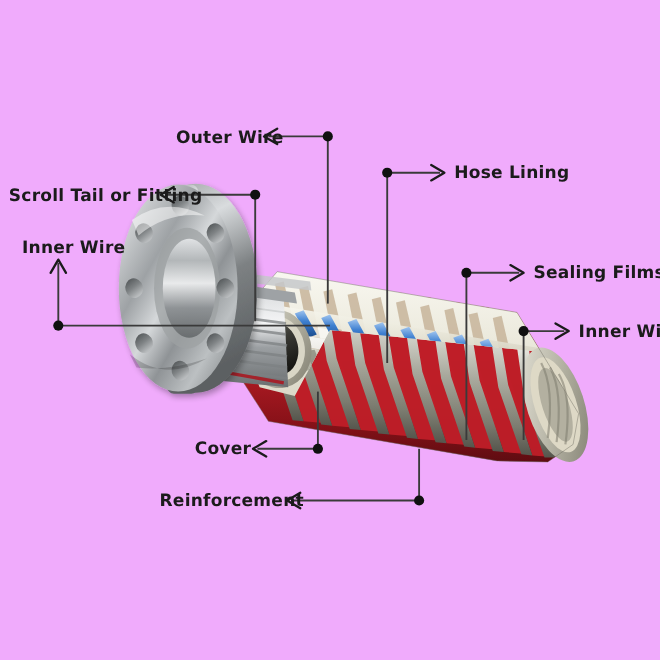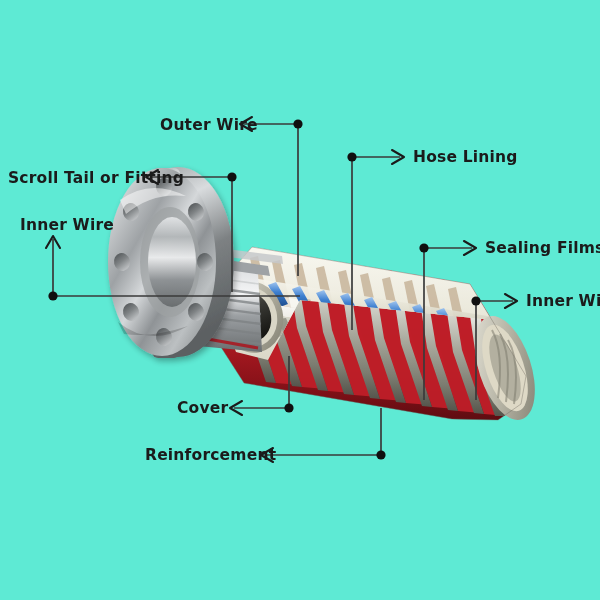--- a/index.html
+++ b/index.html
@@ -8,21 +8,21 @@
     padding: 0;
     background: #ffffff;
   }
   body {
     font-family: "DejaVu Sans", "Liberation Sans", sans-serif;
   }
   #stage {
     position: relative;
     width: 600px;
     height: 600px;
-    background: #5eead4;
+    background: #f0abfc;
     overflow: hidden;
   }
   #diagram-svg {
     position: absolute;
     left: 0;
     top: 0;
     width: 600px;
     height: 600px;
     display: block;
   }

